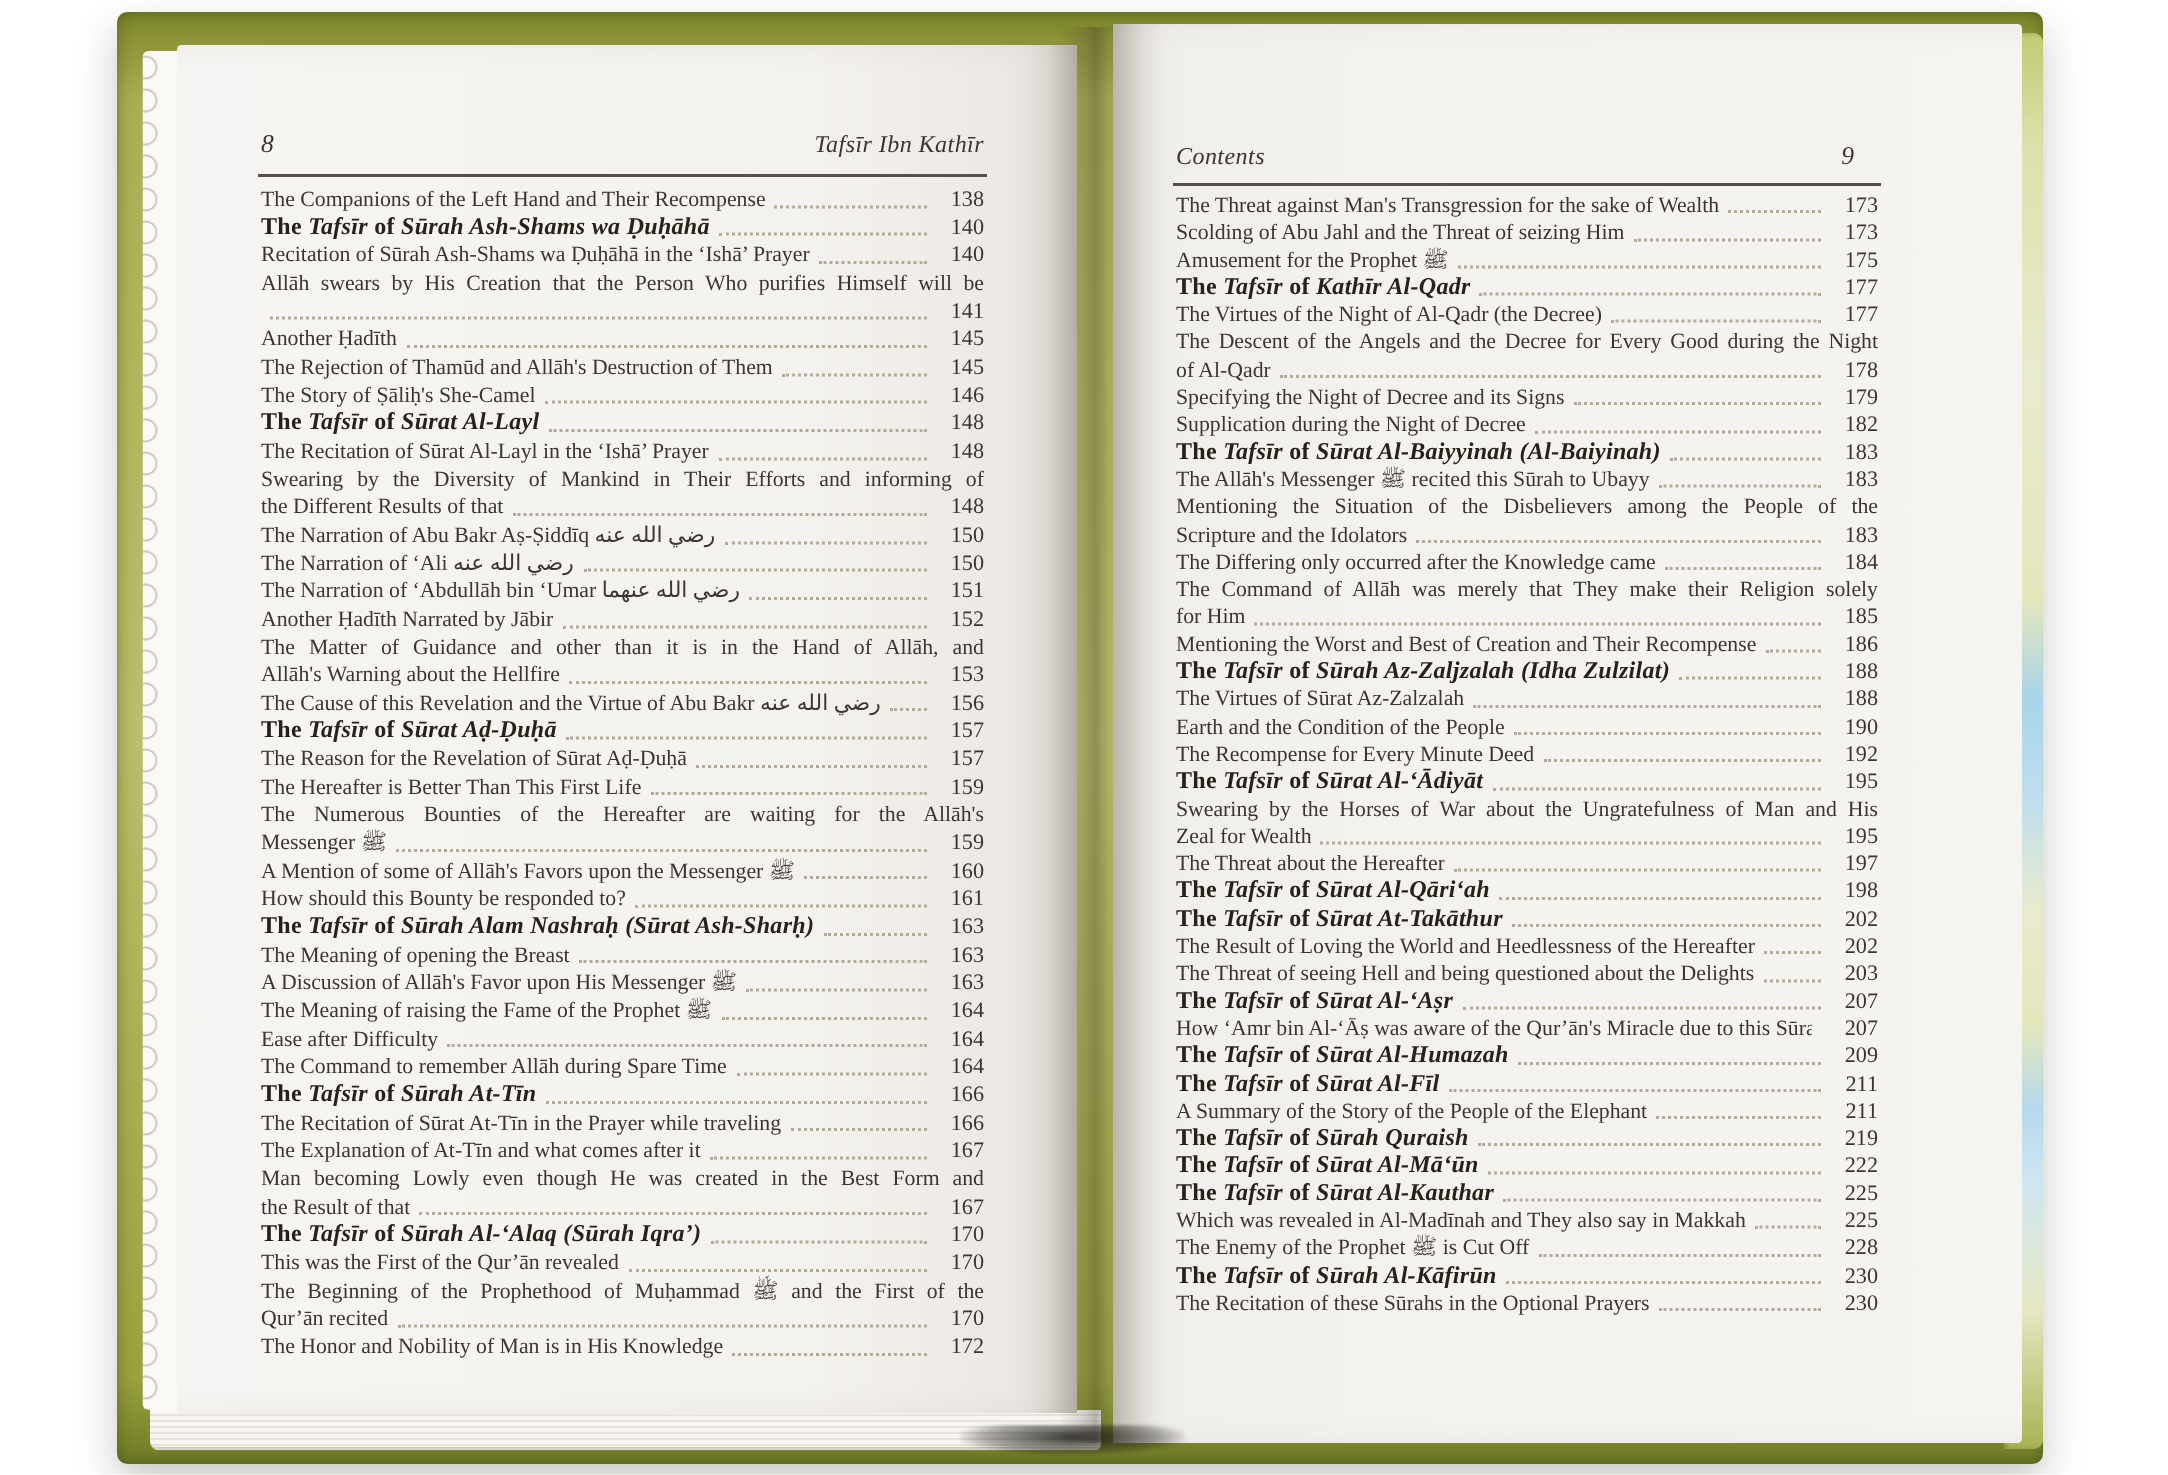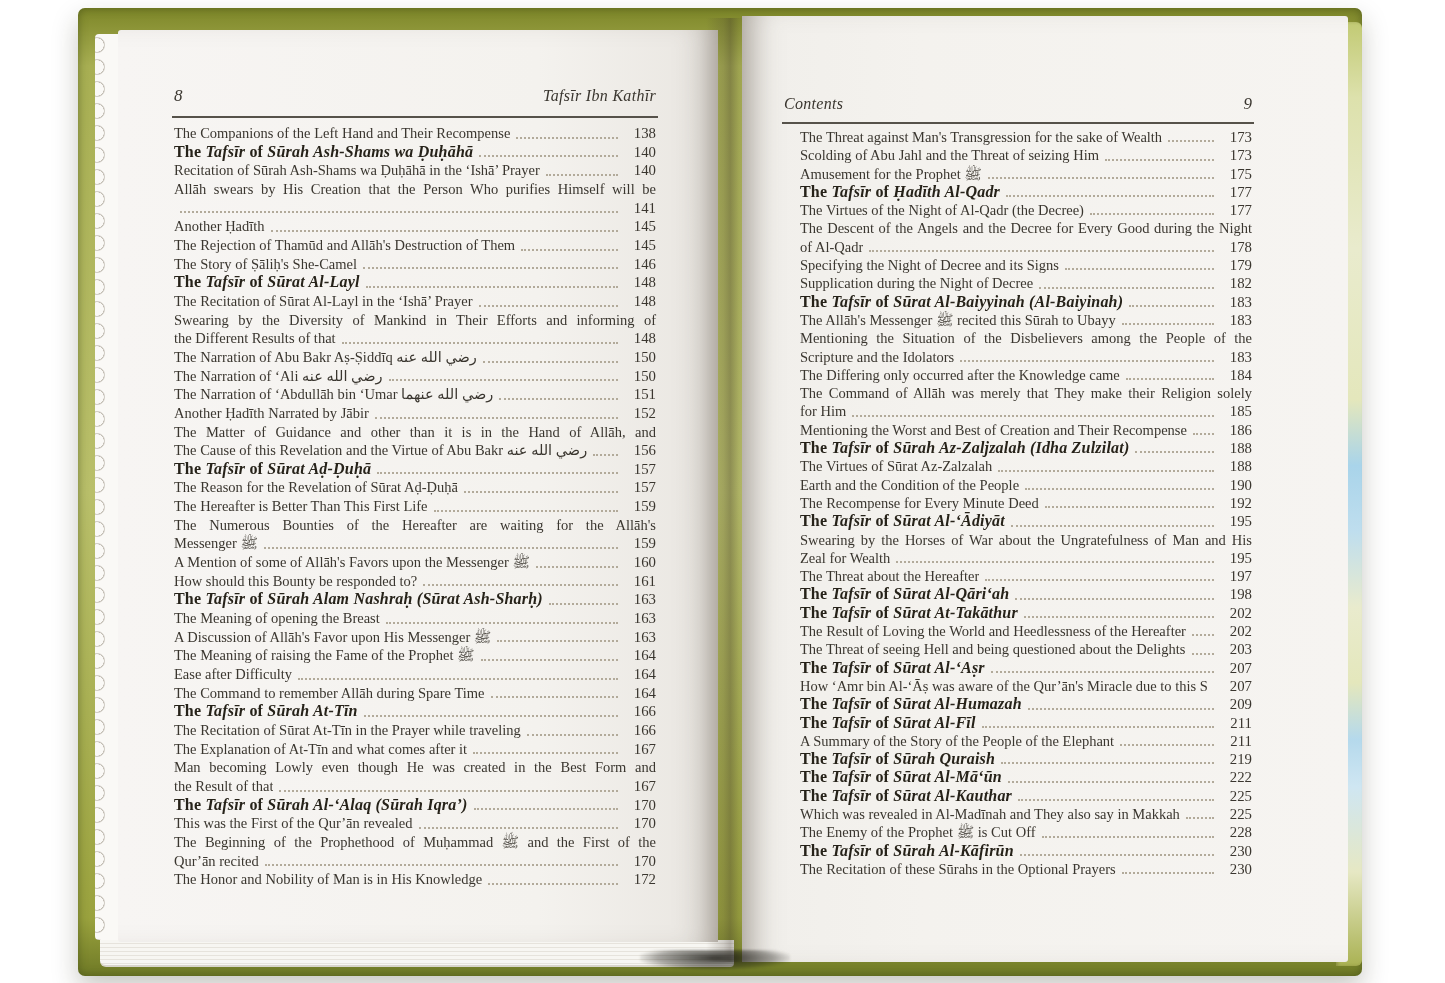--- a/index.html
+++ b/index.html
@@ -56,30 +56,30 @@
     left:742px;top:16px;width:606px;height:946px;border-radius:0 3px 3px 0;
     background:linear-gradient(90deg,#e8e5e0 0%,#f1efeb 5%,#f4f2ee 30%,#f6f4f1 100%);
     box-shadow:inset 28px 0 34px -24px rgba(80,70,58,.52);
   }
   
   .pagehead{
     position:absolute;display:flex;justify-content:space-between;align-items:baseline;
     color:#3a362f;
   }
   .page-left .pagehead{left:56px;right:62px;top:56px;}
-  .page-right .pagehead{left:42px;right:96px;top:78px;}
+  .page-right .pagehead{left:42px;right:112px;top:78px;}
   .pnum{font-style:italic;font-size:17px;}
   .ptitle{font-style:italic;font-size:16px;letter-spacing:.3px;}
   .rule{position:absolute;border-top:2px solid #56524a;box-shadow:0 2px 2px -1px rgba(60,55,48,.35);}
   .page-left .rule{left:54px;right:60px;top:86px;}
   .page-right .rule{left:40px;right:94px;top:106px;}
   
   .toc{position:absolute;color:#3a362f;font-size:14.5px;}
   .page-left  .toc{left:56px;right:62px;top:94px;line-height:18.65px;}
-  .page-right .toc{left:58px;right:96px;top:112px;line-height:18.3px;}
+  .page-right .toc{left:42px;right:96px;top:112px;line-height:18.3px;}
   .row{display:flex;align-items:flex-end;}
   .txt{white-space:nowrap;flex:0 1 auto;min-width:0;overflow:hidden;}
   .leader{flex:1 1 0;min-width:0;border-bottom:2px dotted #b2aa9a;margin:0 2px 4px 6px;}
   .pg{flex:0 0 auto;width:36px;text-align:right;font-size:14.8px;}
   .cont{text-align:justify;text-align-last:justify;}
   .row.head .txt{font-weight:bold;font-size:16px;color:#262219;letter-spacing:.2px;}
   .row.head .pg{font-size:14.8px;}
   .hi{font-style:italic;}
 </style>
 </head>
@@ -165,20 +165,25 @@
           <span class="leader"></span>
           <span class="pg">151</span>
         </div>
         <div class="row">
           <span class="txt">Another Ḥadīth Narrated by Jābir</span>
           <span class="leader"></span>
           <span class="pg">152</span>
         </div>
         <div class="cont">The Matter of Guidance and other than it is in the Hand of Allāh, and</div>
         <div class="row">
+          <span class="txt">Allāh's Warning about the Hellfire</span>
+          <span class="leader"></span>
+          <span class="pg">153</span>
+        </div>
+        <div class="row">
           <span class="txt">The Cause of this Revelation and the Virtue of Abu Bakr رضي الله عنه</span>
           <span class="leader"></span>
           <span class="pg">156</span>
         </div>
         <div class="row head">
           <span class="txt"><span class="hw">The </span><span class="hi">Tafsīr</span><span class="hw"> of </span><span class="hi">Sūrat Aḍ-Ḍuḥā</span></span>
           <span class="leader"></span>
           <span class="pg">157</span>
         </div>
         <div class="row">
@@ -298,21 +303,21 @@
           <span class="txt">Scolding of Abu Jahl and the Threat of seizing Him</span>
           <span class="leader"></span>
           <span class="pg">173</span>
         </div>
         <div class="row">
           <span class="txt">Amusement for the Prophet ﷺ</span>
           <span class="leader"></span>
           <span class="pg">175</span>
         </div>
         <div class="row head">
-          <span class="txt"><span class="hw">The </span><span class="hi">Tafsīr</span><span class="hw"> of </span><span class="hi">Ḥadīth Al-Qadr</span></span>
+          <span class="txt"><span class="hw">The </span><span class="hi">Tafsīr</span><span class="hw"> of </span><span class="hi">Kathīr Al-Qadr</span></span>
           <span class="leader"></span>
           <span class="pg">177</span>
         </div>
         <div class="row">
           <span class="txt">The Virtues of the Night of Al-Qadr (the Decree)</span>
           <span class="leader"></span>
           <span class="pg">177</span>
         </div>
         <div class="cont">The Descent of the Angels and the Decree for Every Good during the Night</div>
         <div class="row">

